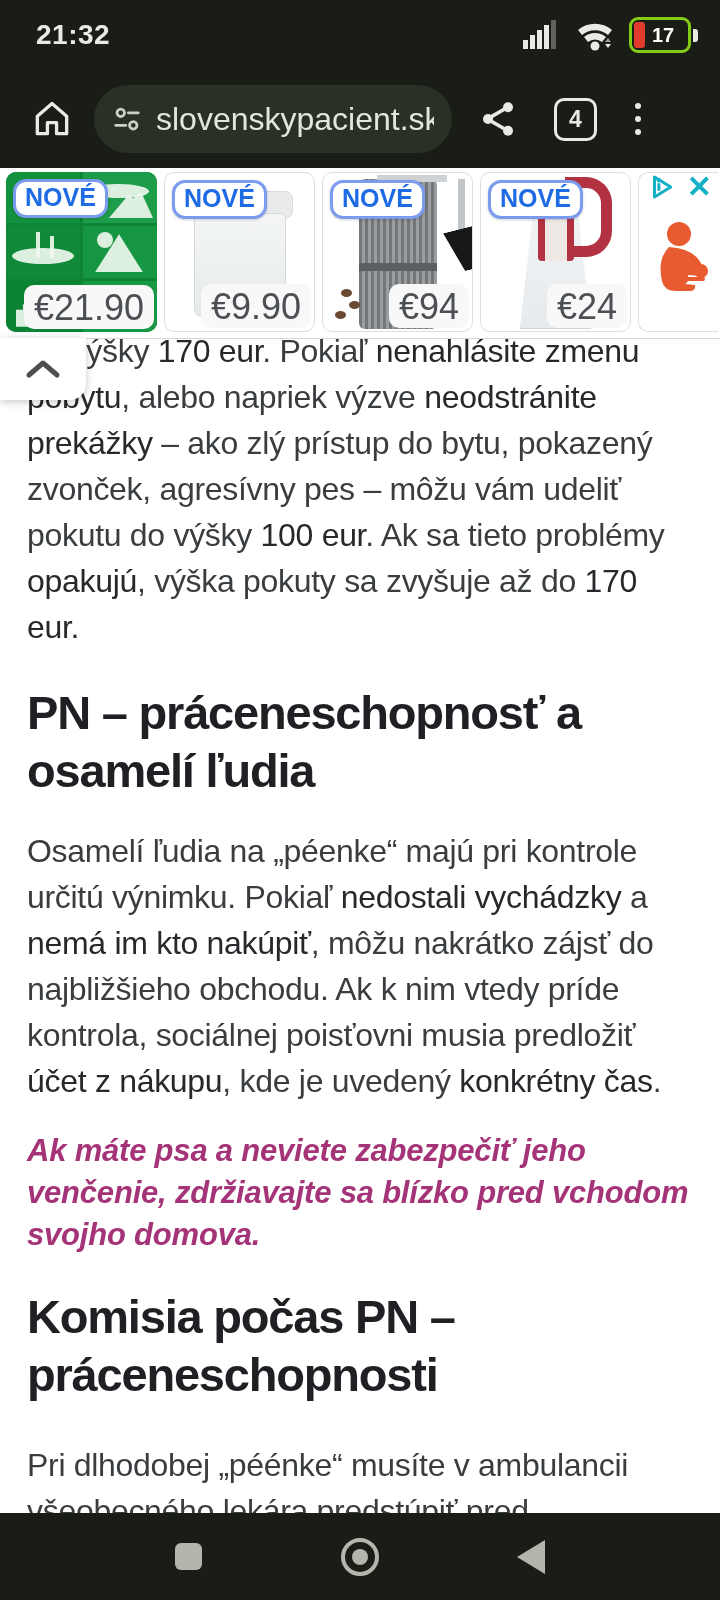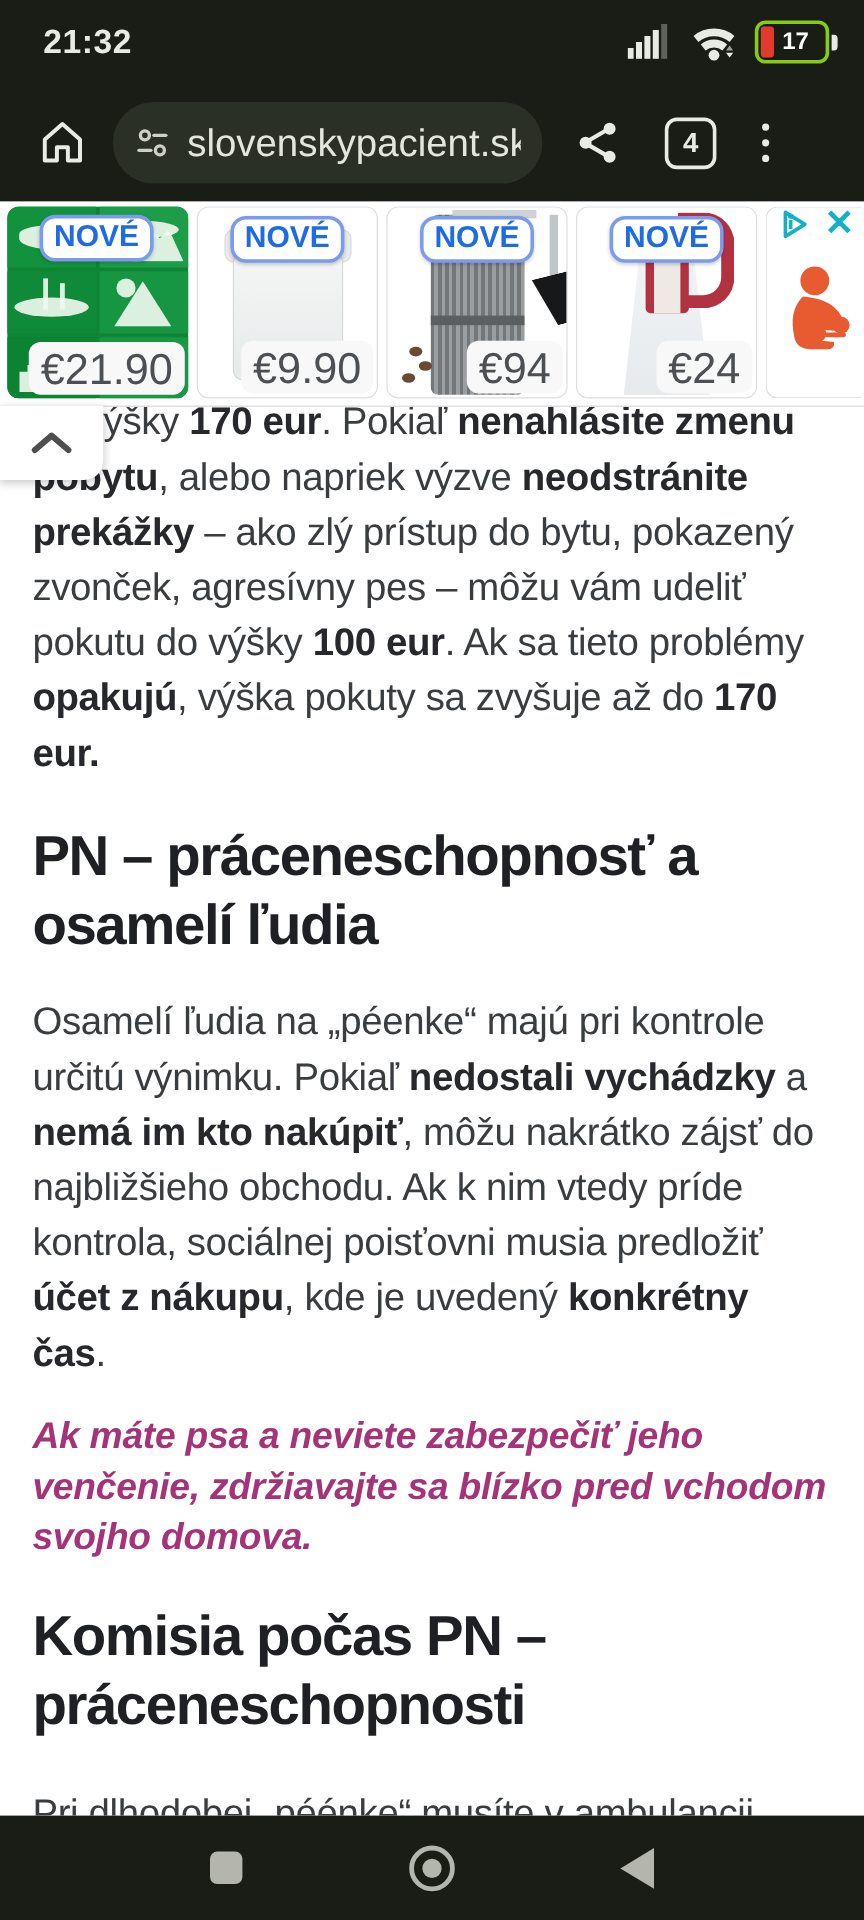--- a/index.html
+++ b/index.html
@@ -32,21 +32,21 @@
   .kebab i{width:6px;height:6px;border-radius:50%;background:#e8eae4;}
 
   
   .ad-strip{top:168px;left:0;width:720px;height:170px;background:#fff;z-index:5;
             border-bottom:1px solid #d7d7d7;display:flex;align-items:flex-start;}
   .ad-card{position:relative;width:151px;height:160px;background:#fff;border:1.5px solid #dcdee0;
            border-radius:10px;margin-left:7px;margin-top:4px;box-sizing:border-box;overflow:hidden;flex:none;}
   .ad-card.first{margin-left:6px;border:none;}
   .nove{position:absolute;top:7px;left:7px;background:#fff;border:3px solid #7b9cee;border-radius:13px;
         color:#1e6be4;font-size:25px;font-weight:600;padding:0 9px 2px;line-height:1.25;z-index:3;
-        box-shadow:0 1px 3px rgba(0,0,0,.18);margin-left:20px;}
+        box-shadow:0 1px 3px rgba(0,0,0,.18);}
   .price{position:absolute;bottom:3px;right:3px;background:#f7f8f7;border-radius:10px;
          padding:2px 10px 0;color:#4c4f53;font-size:36px;z-index:3;}
   
   .poster{position:absolute;inset:0;display:grid;grid-template-columns:1fr 1fr;grid-template-rows:1fr 1fr 1fr;gap:3px;background:#0d8534;}
   .poster div{position:relative;overflow:hidden;}
   .pt1{background:#13923e;} .pt2{background:#1d9c49;} .pt3{background:#0e8a38;}
   .pt4{background:#169542;} .pt5{background:#0c8233;} .pt6{background:#189844;}
   .wshape{position:absolute;background:#eef7ee;opacity:.92;}
   .blob{border-radius:45% 55% 50% 50%;}
   
@@ -78,21 +78,21 @@
 
   
   .collapse-btn{top:338px;left:0;width:86px;height:62px;background:#fff;border-radius:0 0 16px 0;
                 box-shadow:0 2px 8px rgba(0,0,0,.22);z-index:6;display:flex;align-items:center;justify-content:center;}
 
   
   .article{top:338px;left:0;width:720px;height:1175px;background:#fff;overflow:hidden;z-index:1;
            padding:0 27px;box-sizing:border-box;color:#3a3d40;}
   .article p{margin:0;font-size:32px;line-height:46px;letter-spacing:-.3px;}
   .p1{margin-top:-10px !important;}
-  .b{font-weight:700;color:#26282b;}
+  .b{font-weight:400;color:#26282b;}
   h2{margin:0;font-size:47px;line-height:58px;font-weight:800;color:#1e2023;letter-spacing:-1.2px;max-width:620px;}
   .h1{margin-top:34px;}
   .p2{margin-top:28px !important;}
   .quote{margin-top:26px !important;font-size:31px !important;line-height:42px !important;
          font-style:italic;font-weight:700;color:#a53378;letter-spacing:-.2px !important;}
   .h2b{margin-top:32px;}
   .p3{margin-top:38px !important;}
 
   
   .navbar{top:1513px;left:0;width:720px;height:87px;background:#1a1d16;z-index:4;

